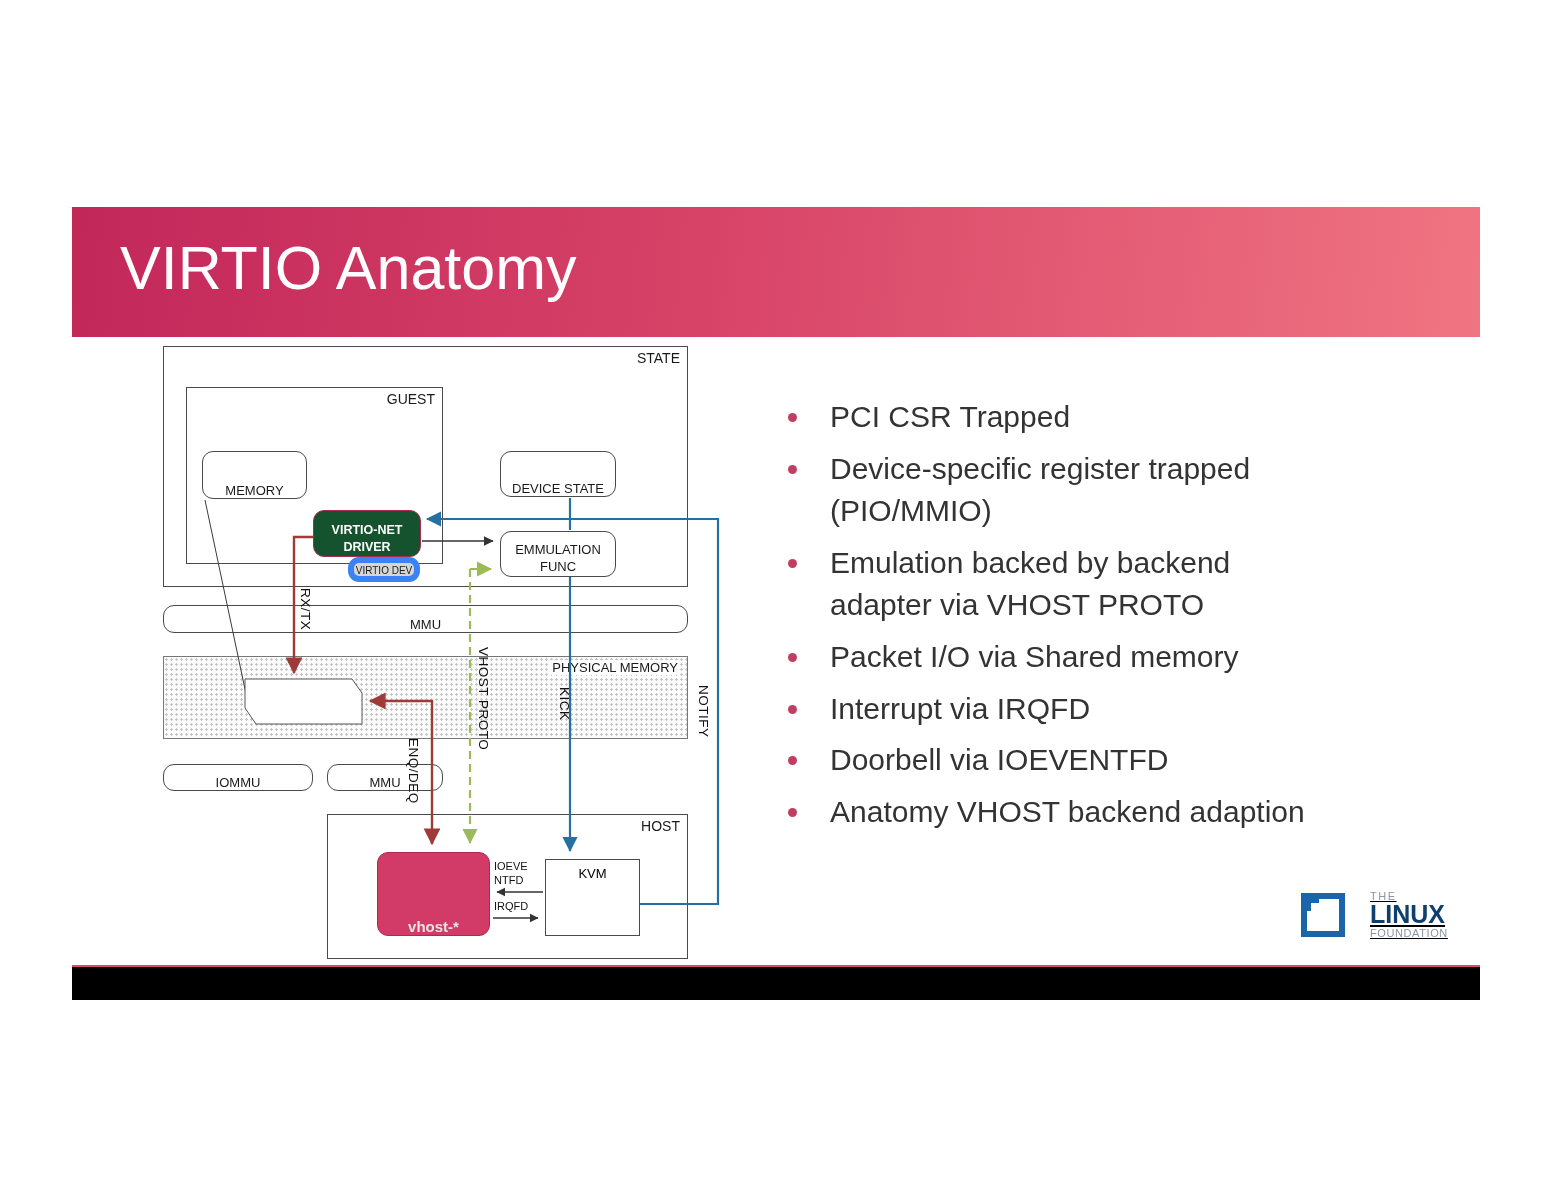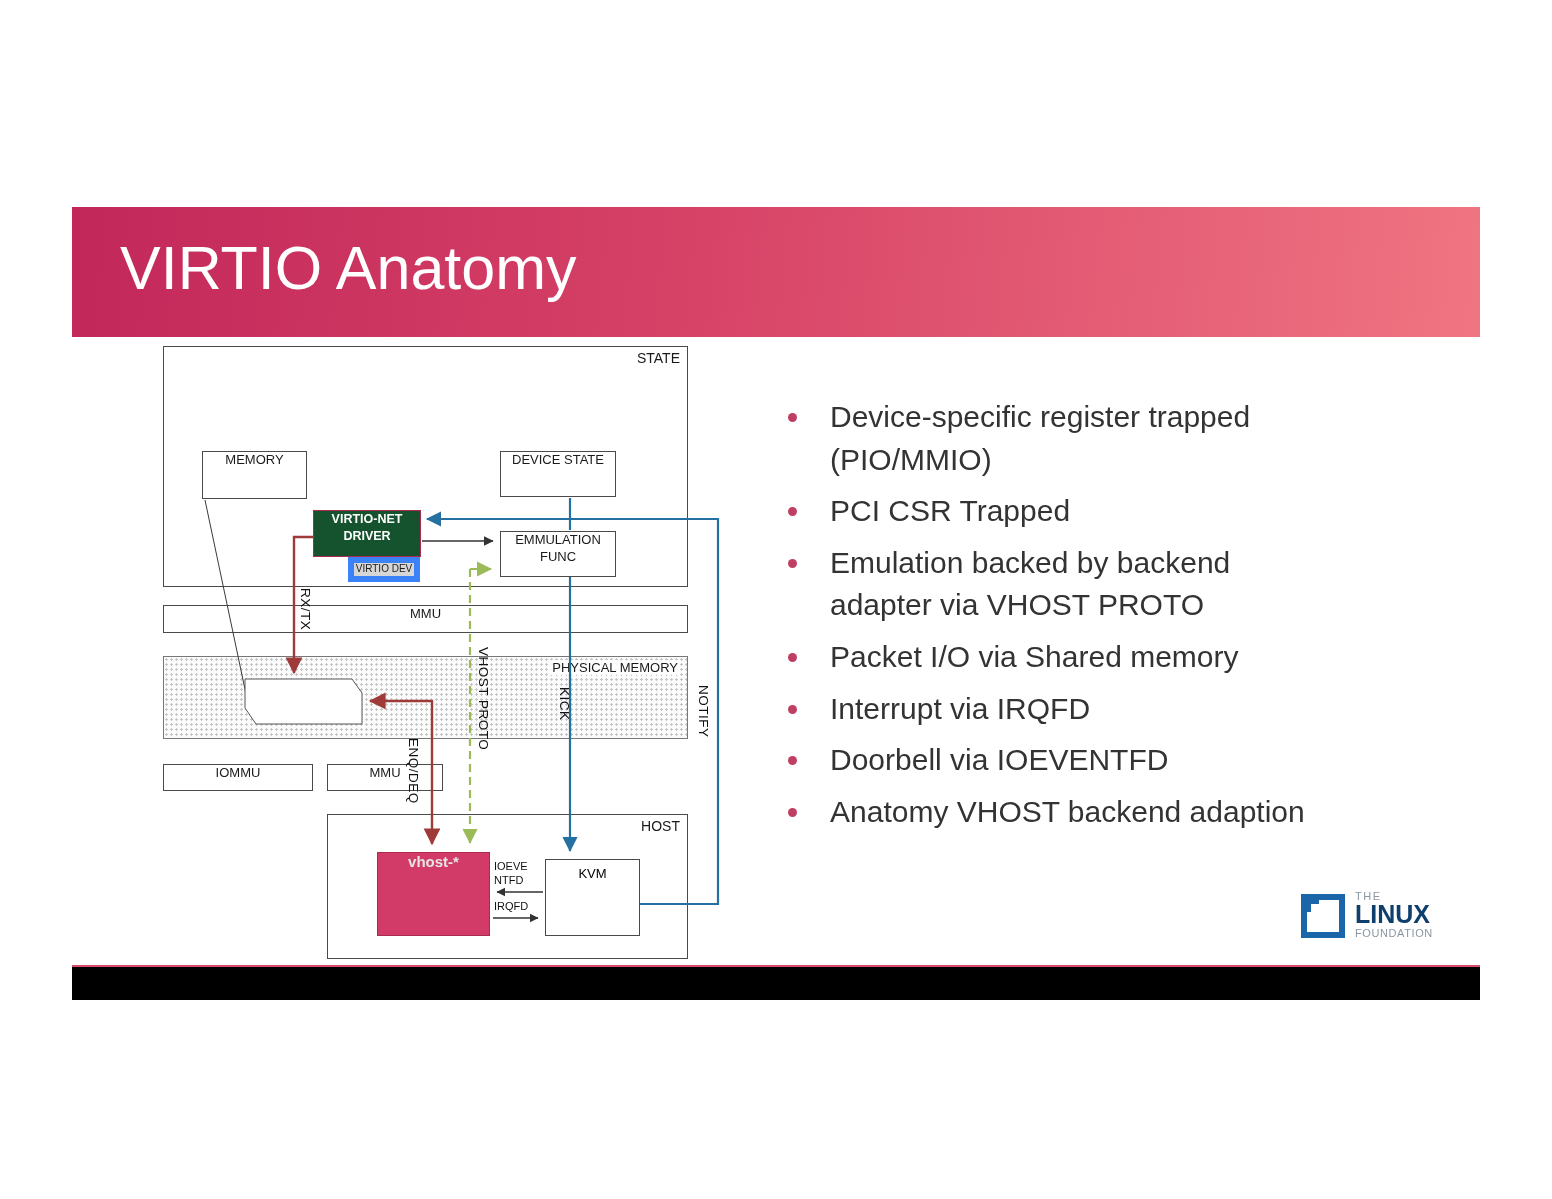--- a/index.html
+++ b/index.html
@@ -17,21 +17,21 @@
   .title {
     position:absolute; left:48px; top:26px; margin:0;
     font-size:61px; font-weight:400; color:#ffffff; letter-spacing:0;
   }
 
   
   .diagram { position:absolute; left:160px; top:340px; width:600px; height:630px; }
   .box { position:absolute; background:#ffffff; border:1px solid #4a4a4a; z-index:2; }
   .container-box { z-index:1; }
   .corner-label { position:absolute; top:3px; right:7px; font-size:14px; color:#1a1a1a; }
-  .center { display:flex; align-items:flex-start; justify-content:center; text-align:center; font-size:13px; color:#1a1a1a; }
+  .center { display:flex; align-items:flex-end; justify-content:center; text-align:center; font-size:13px; color:#1a1a1a;border-radius:11px; }
 
   .qemu        { left:3px;   top:2px;   width:525px; height:241px; }
   .guest       { left:26px;  top:43px;  width:257px; height:177px; }
   .memory      { left:42px;  top:107px; width:105px; height:48px; }
   .device-state{ left:340px; top:107px; width:116px; height:46px; }
   .virtio-driver{ left:153px; top:166px; width:108px; height:47px;
     background:#14532d; border:1px solid #aa2a50; color:#ffffff; font-weight:bold;
     font-size:12.5px; line-height:1.35; z-index:3; }
   .virtio-dev  { left:188px; top:213px; width:72px; height:25px;
     background:#d6d6d6; border:6px solid #3b82f6; font-size:10px; z-index:4; }
@@ -74,40 +74,43 @@
   .bullet-item { display:flex; margin-bottom:9px; }
   .dot { flex:0 0 auto; width:9px; height:9px; border-radius:50%;
     background:#bf3f63; margin:17px 33px 0 8px; }
   .bullet-text { font-size:30px; color:#333333; line-height:1.42; width:505px; }
 
   
   .footer-bar { position:absolute; left:72px; top:961px; width:1408px; height:35px;
     background:#000000; border-top:2px solid #d94b6a; }
 
   .lf-logo { position:absolute; left:1300px; top:886px; display:flex;
-    align-items:flex-end; gap:9px; }
+    align-items:center; gap:24px;text-decoration:underline; }
   .lf-text { display:flex; flex-direction:column; }
   .lf-the { font-size:11px; color:#8a97a3; letter-spacing:1.5px; }
   .lf-linux { font-size:25px; font-weight:bold; color:#0e3f6d; line-height:1.0; }
   .lf-foundation { font-size:11px; color:#8a97a3; letter-spacing:0.6px; }
 </style>
 </head>
 <body>
 
 <div class="slide">
 
   <header class="titlebar">
     <h1 class="title">VIRTIO Anatomy</h1>
   </header>
 
   <div class="diagram">
 
     <div class="box container-box qemu">
       <span class="corner-label">STATE</span>
     </div>
+    <div class="box container-box guest">
+      <span class="corner-label">GUEST</span>
+    </div>
     <div class="box center memory">
       <span>MEMORY</span>
     </div>
     <div class="box center device-state">
       <span>DEVICE STATE</span>
     </div>
     <div class="box center virtio-driver">
       <span>VIRTIO-NET DRIVER</span>
     </div>
     <div class="box center virtio-dev">
@@ -204,25 +207,25 @@
       <span>IOEVE</span>
       <span>NTFD</span>
     </div>
     <div class="lbl-irqfd">IRQFD</div>
 
   </div>
 
   <ul class="bullets">
     <li class="bullet-item">
       <span class="dot"></span>
+      <span class="bullet-text">PCI CSR Trapped</span>
+    </li>
+    <li class="bullet-item">
+      <span class="dot"></span>
       <span class="bullet-text">Device-specific register trapped (PIO/MMIO)</span>
-    </li>
-    <li class="bullet-item">
-      <span class="dot"></span>
-      <span class="bullet-text">PCI CSR Trapped</span>
     </li>
     <li class="bullet-item">
       <span class="dot"></span>
       <span class="bullet-text">Emulation backed by backend adapter via VHOST PROTO</span>
     </li>
     <li class="bullet-item">
       <span class="dot"></span>
       <span class="bullet-text">Packet I/O via Shared memory</span>
     </li>
     <li class="bullet-item">

